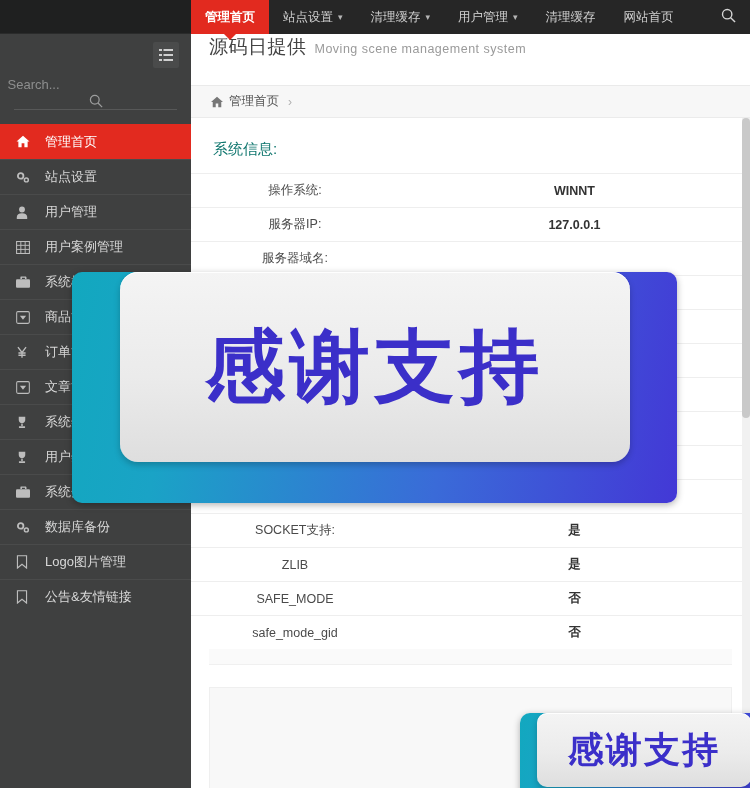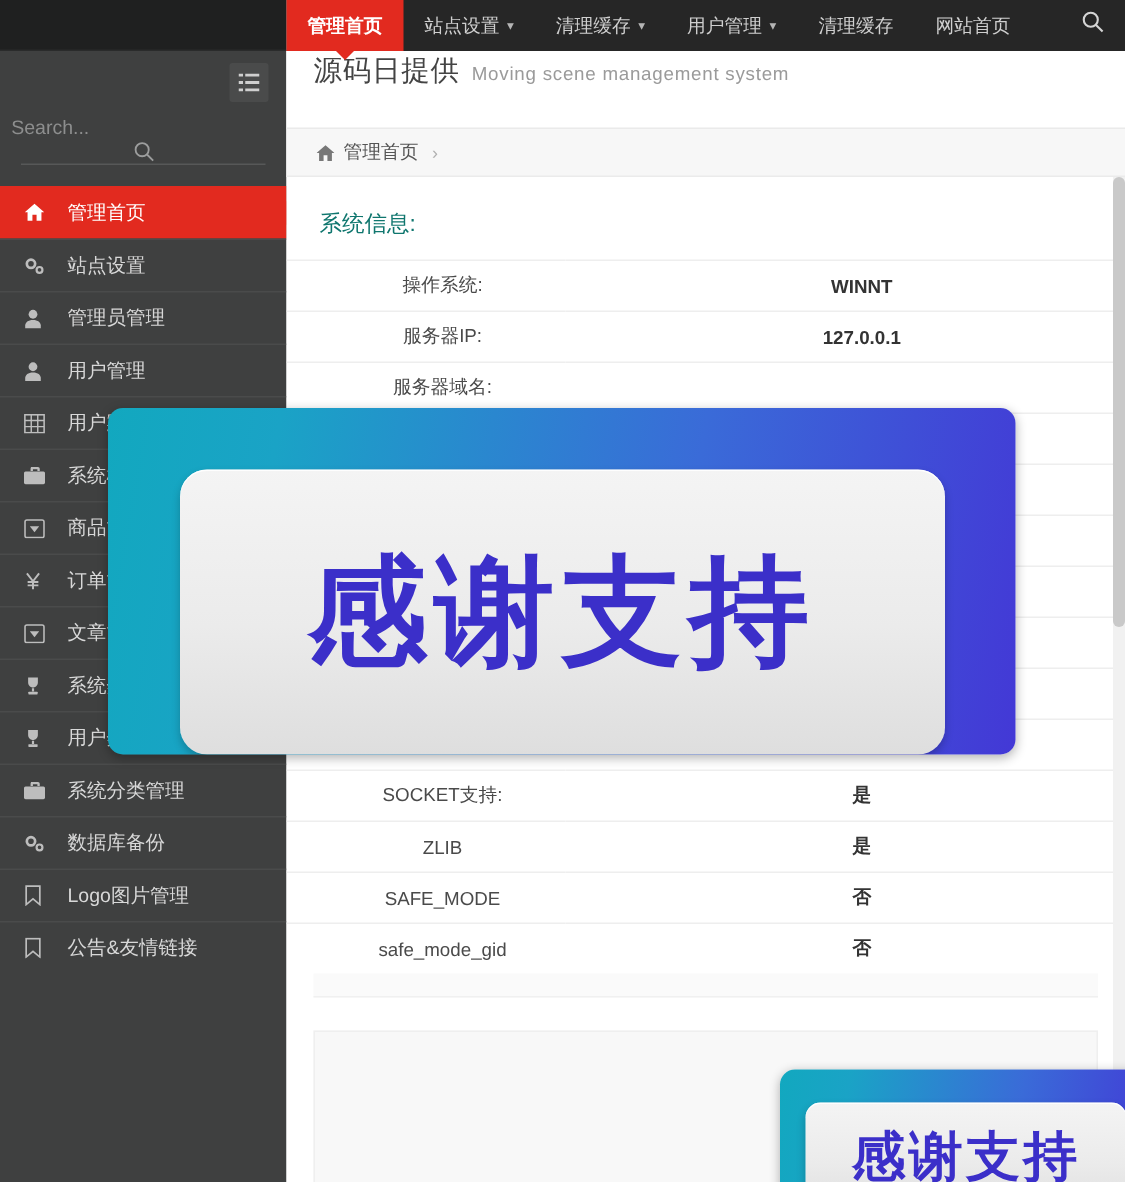--- a/index.html
+++ b/index.html
@@ -184,21 +184,21 @@
     position: absolute; right: 0; top: 118px;
     width: 8px; height: 300px; background: #c9c9c9; border-radius: 4px;
   }
 
   
   .wm {
     position: absolute;
     border-radius: 10px;
     background: linear-gradient(100deg, #12a8bf 0%, #1aa3c6 18%, #3a6bd8 62%, #4338d6 100%);
     box-shadow: 0 2px 7px rgba(0,0,0,.30);
-    display: flex; align-items: flex-end; justify-content: center;
+    display: flex; align-items: flex-start; justify-content: center;
     overflow: hidden;
   }
   .wm-plate {
     background: linear-gradient(180deg,#f4f4f4 0%, #ebebeb 55%, #dedede 100%);
     border-radius: 18px;
     box-shadow: 0 3px 6px rgba(0,0,0,.22), inset 0 1px 0 rgba(255,255,255,.9);
     display: flex; align-items: center; justify-content: center;
   }
   .wm-text {
     color: #3b2fc9;
@@ -272,29 +272,20 @@
           </span>
           <span class="nav-label">站点设置</span>
         </div>
         <div class="nav-item">
           <span class="nav-ico">
             <svg width="12" height="13" viewBox="0 0 14 16">
               <circle cx="7" cy="4.3" r="3.6" fill="currentColor"></circle>
               <path fill="currentColor" d="M7 9c-4 0-6.4 2-6.4 4.6V16h12.8v-2.4C13.4 11 11 9 7 9z"></path>
             </svg>
           </span>
-          <span class="nav-label">管理员管理</span>
-        </div>
-        <div class="nav-item">
-          <span class="nav-ico">
-            <svg width="12" height="13" viewBox="0 0 14 16">
-              <circle cx="7" cy="4.3" r="3.6" fill="currentColor"></circle>
-              <path fill="currentColor" d="M7 9c-4 0-6.4 2-6.4 4.6V16h12.8v-2.4C13.4 11 11 9 7 9z"></path>
-            </svg>
-          </span>
           <span class="nav-label">用户管理</span>
         </div>
         <div class="nav-item">
           <span class="nav-ico">
             <svg width="14" height="13" viewBox="0 0 16 15">
               <rect x="0.6" y="0.6" width="14.8" height="13.8" fill="none" stroke="currentColor" stroke-width="1.2"></rect>
               <line x1="0.6" y1="5" x2="15.4" y2="5" stroke="currentColor" stroke-width="1.1"></line>
               <line x1="0.6" y1="9.7" x2="15.4" y2="9.7" stroke="currentColor" stroke-width="1.1"></line>
               <line x1="5.5" y1="0.6" x2="5.5" y2="14.4" stroke="currentColor" stroke-width="1.1"></line>
               <line x1="10.5" y1="0.6" x2="10.5" y2="14.4" stroke="currentColor" stroke-width="1.1"></line>

